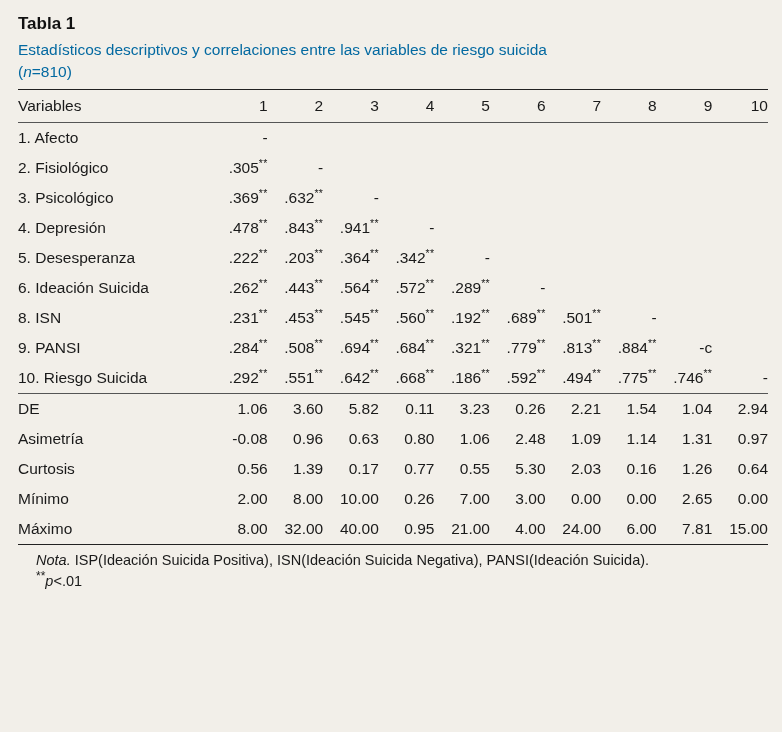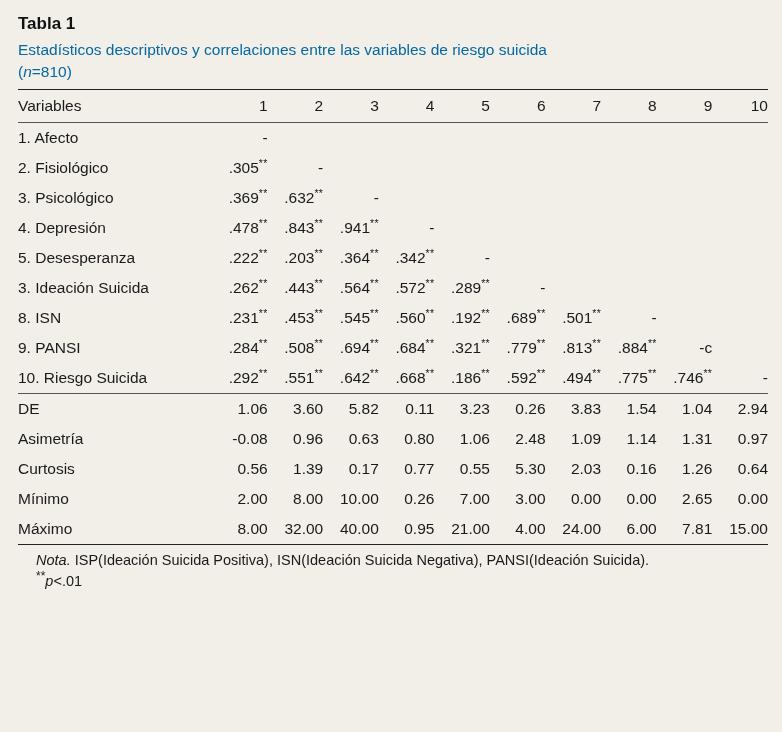--- a/index.html
+++ b/index.html
@@ -180,21 +180,21 @@
           <td class="num col-w">.364<sup class="sig">**</sup></td>
           <td class="num col-w">.342<sup class="sig">**</sup></td>
           <td class="num col-w">-</td>
           <td class="num col-w"></td>
           <td class="num col-w"></td>
           <td class="num col-w"></td>
           <td class="num col-w"></td>
           <td class="num col-w"></td>
         </tr>
         <tr class="body">
-          <td class="label">3. Ideación Suicida</td>
+          <td class="label">6. Ideación Suicida</td>
           <td class="num col-w">.262<sup class="sig">**</sup></td>
           <td class="num col-w">.443<sup class="sig">**</sup></td>
           <td class="num col-w">.564<sup class="sig">**</sup></td>
           <td class="num col-w">.572<sup class="sig">**</sup></td>
           <td class="num col-w">.289<sup class="sig">**</sup></td>
           <td class="num col-w">-</td>
           <td class="num col-w"></td>
           <td class="num col-w"></td>
           <td class="num col-w"></td>
           <td class="num col-w"></td>
@@ -241,21 +241,21 @@
       </tbody>
     <tbody id="stat-body">
         <tr class="stat">
           <td class="label">DE</td>
           <td class="num col-w">1.06</td>
           <td class="num col-w">3.60</td>
           <td class="num col-w">5.82</td>
           <td class="num col-w">0.11</td>
           <td class="num col-w">3.23</td>
           <td class="num col-w">0.26</td>
-          <td class="num col-w">3.83</td>
+          <td class="num col-w">2.21</td>
           <td class="num col-w">1.54</td>
           <td class="num col-w">1.04</td>
           <td class="num col-w">2.94</td>
         </tr>
         <tr class="stat">
           <td class="label">Asimetría</td>
           <td class="num col-w">-0.08</td>
           <td class="num col-w">0.96</td>
           <td class="num col-w">0.63</td>
           <td class="num col-w">0.80</td>

